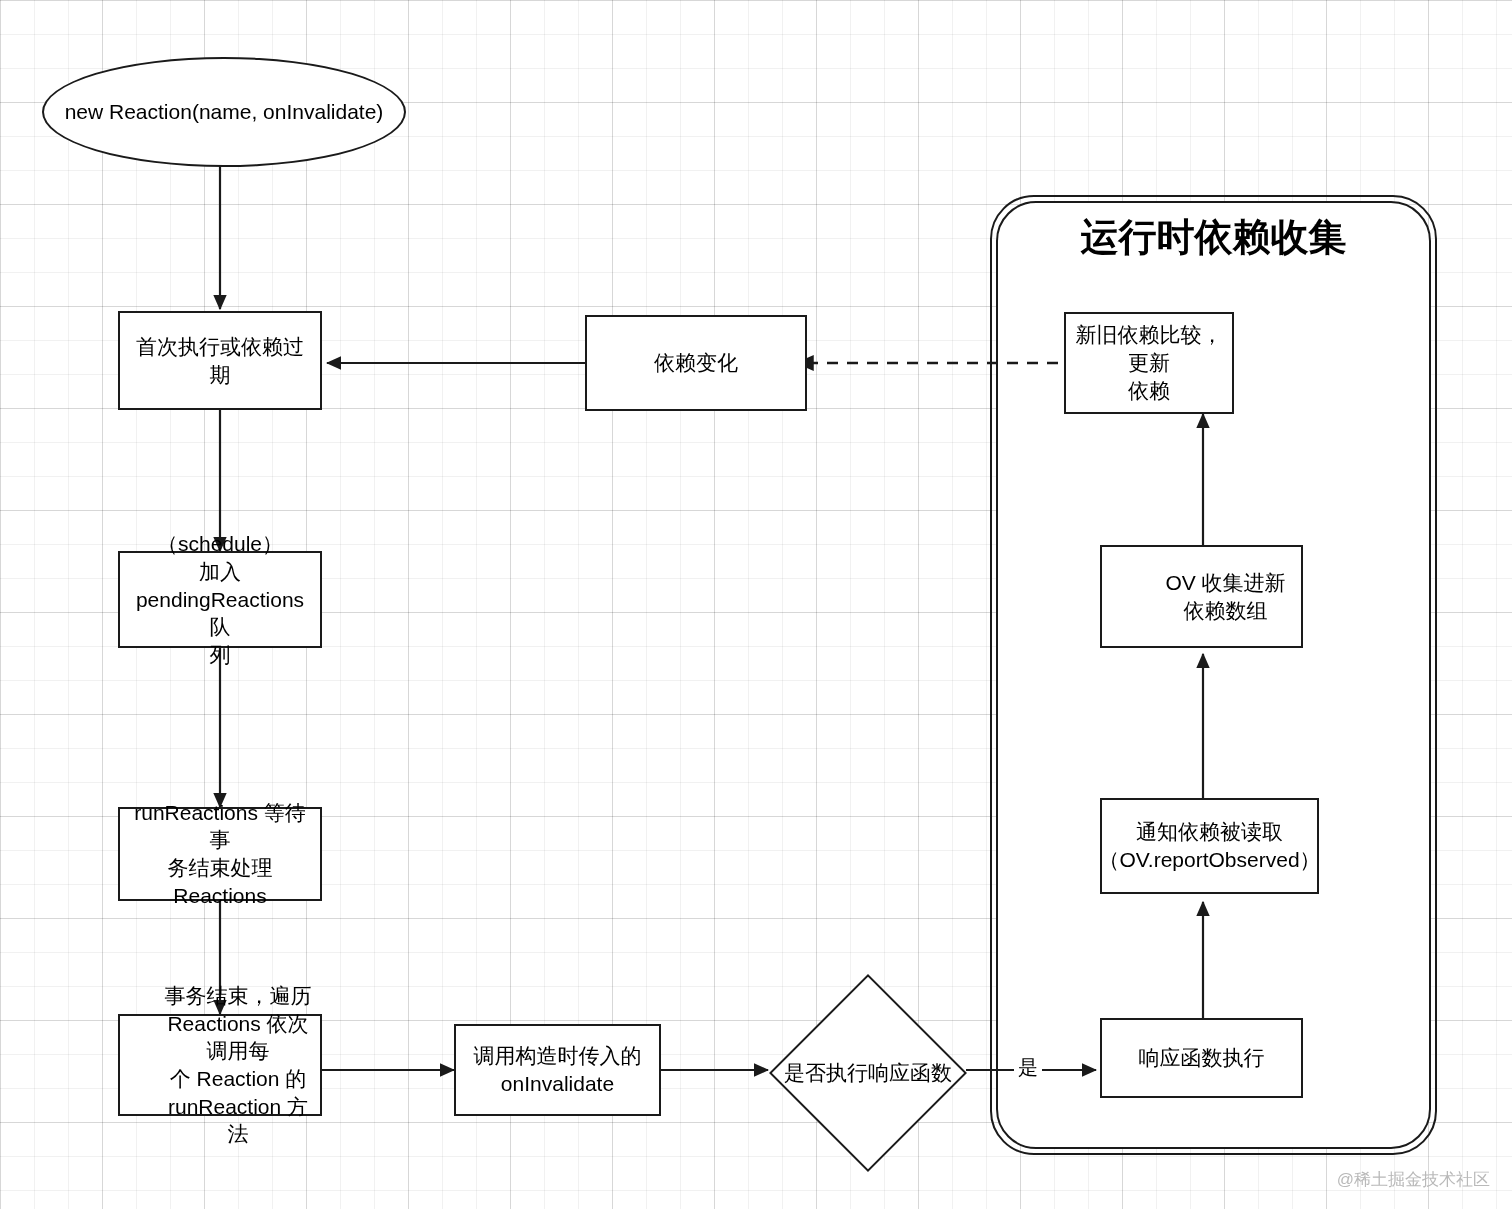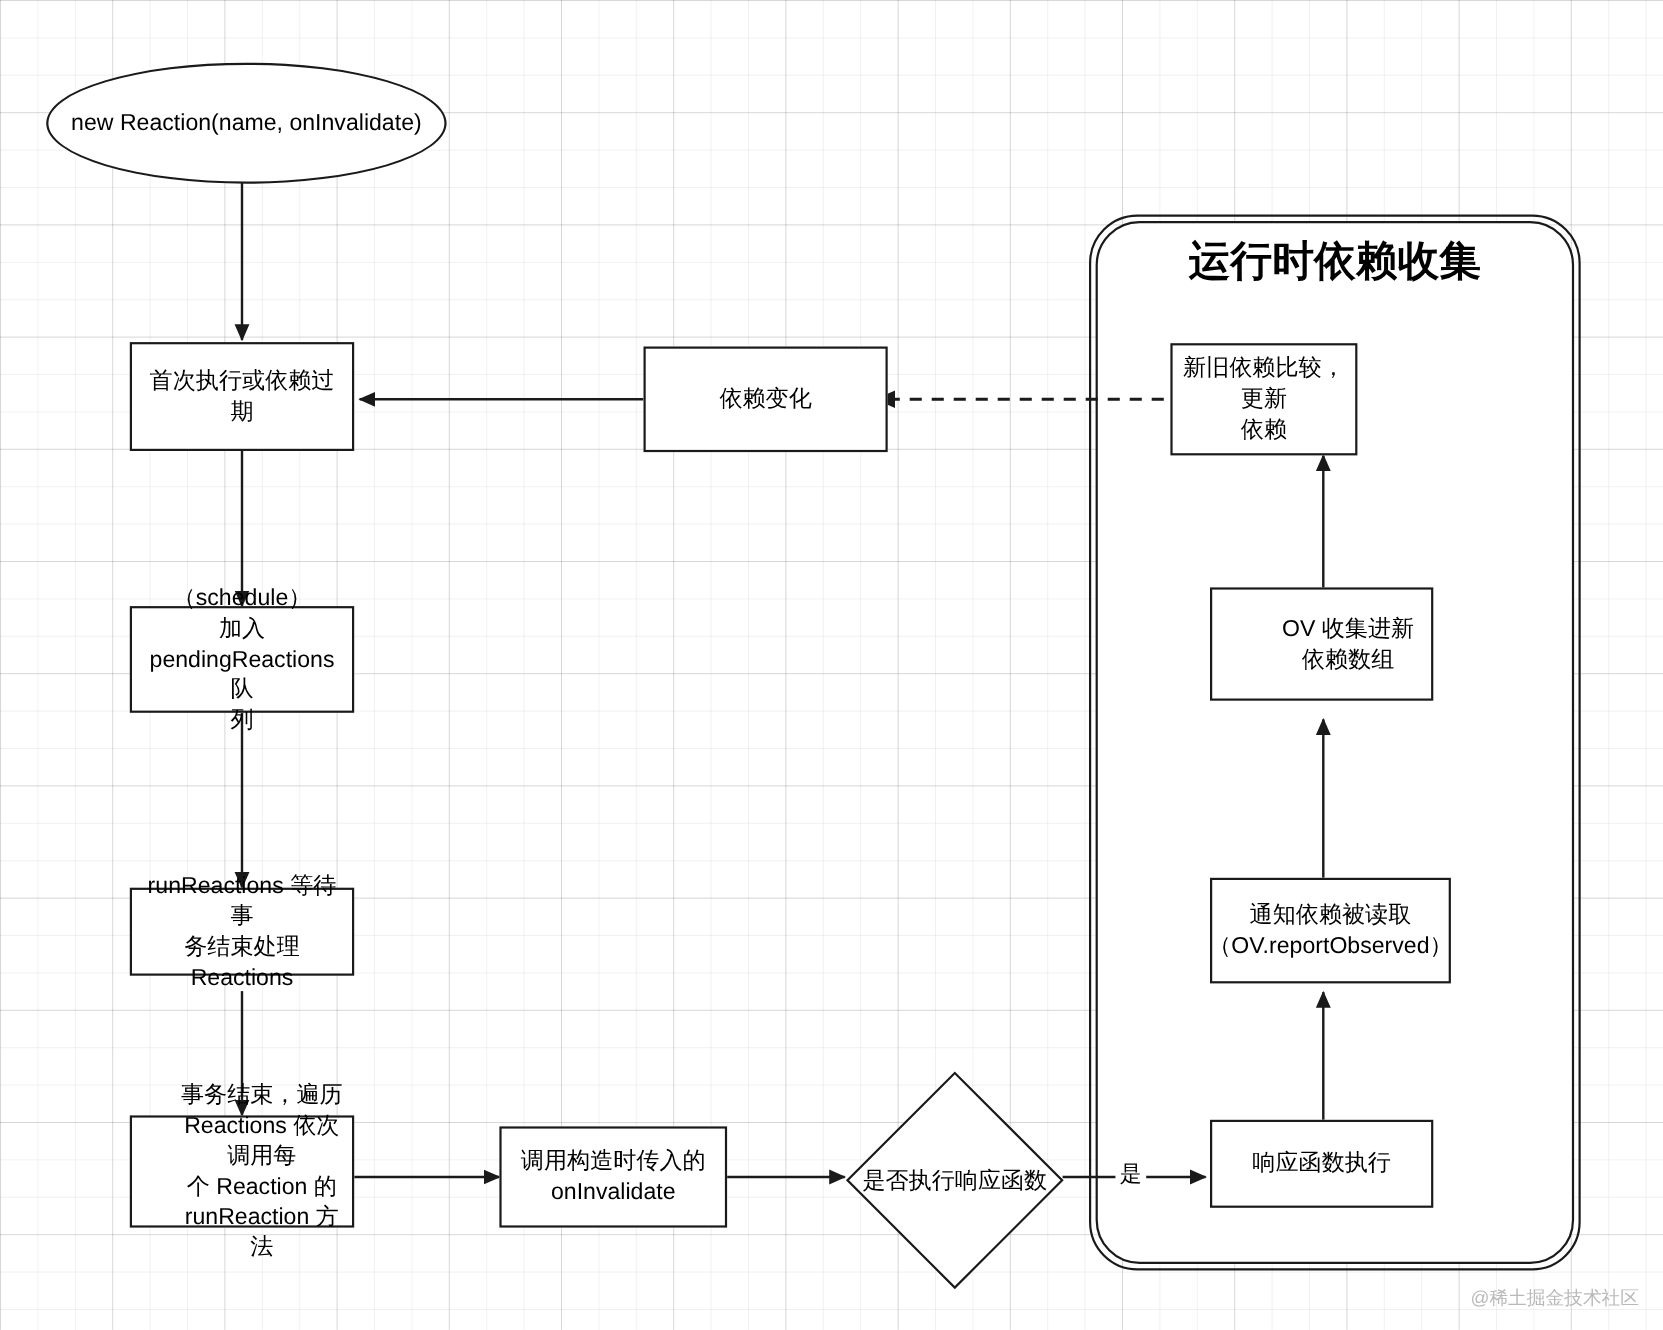--- a/index.html
+++ b/index.html
@@ -189,21 +189,21 @@
     <span class="label fs21">首次执行或依赖过期</span>
   </div>
 
   <div class="node rect" style="left:118px; top:551px; width:204px; height:97px;">
     <span class="label fs21">（schedule）
 加入
 pendingReactions 队
 列</span>
   </div>
 
-  <div class="node rect" style="left:118px; top:807px; width:204px; height:80px;">
+  <div class="node rect" style="left:118px; top:807px; width:204px; height:94px;">
     <span class="label fs21">runReactions 等待事
 务结束处理
 Reactions</span>
   </div>
 
   <div class="node rect" style="left:118px; top:1014px; width:204px; height:102px;padding-left:36px;">
     <span class="label fs21">事务结束，遍历
 Reactions 依次调用每
 个 Reaction 的
 runReaction 方法</span>
@@ -223,21 +223,21 @@
     <div class="dlabel fs21">是否执行响应函数</div>
   </div>
 
   <span class="edge-label fs20" style="left:1014px; top:1054px;">是</span>
 
   <div class="node rect" style="left:1064px; top:312px; width:170px; height:102px;">
     <span class="label fs21">新旧依赖比较，更新
 依赖</span>
   </div>
 
-  <div class="node rect" style="left:1100px; top:534px; width:203px; height:103px;padding-left:48px;">
+  <div class="node rect" style="left:1100px; top:545px; width:203px; height:103px;padding-left:48px;">
     <span class="label fs21">OV 收集进新依赖数组</span>
   </div>
 
   <div class="node rect" style="left:1100px; top:798px; width:219px; height:96px;">
     <span class="label fs21">通知依赖被读取
 （OV.reportObserved）</span>
   </div>
 
   <div class="node rect" style="left:1100px; top:1018px; width:203px; height:80px;">
     <span class="label fs21">响应函数执行</span>

